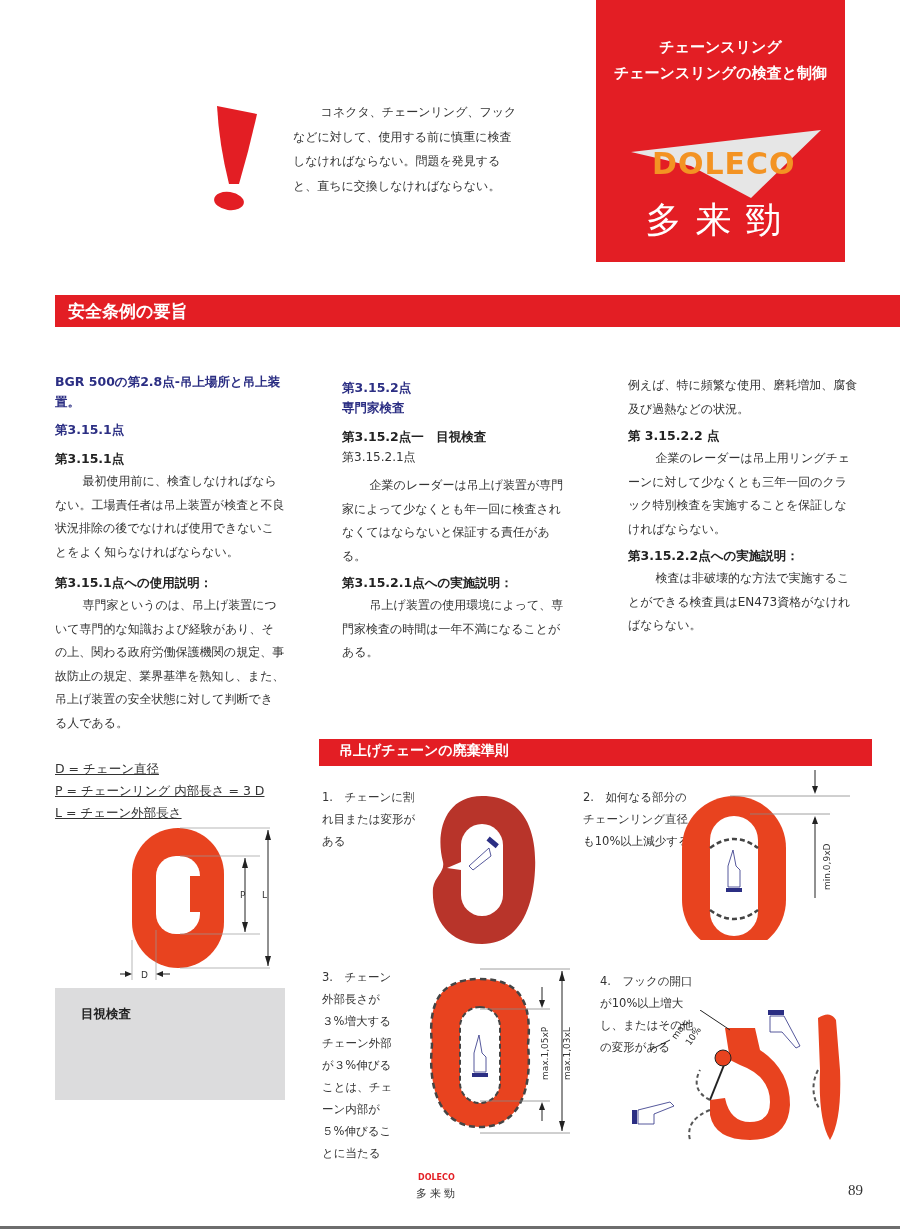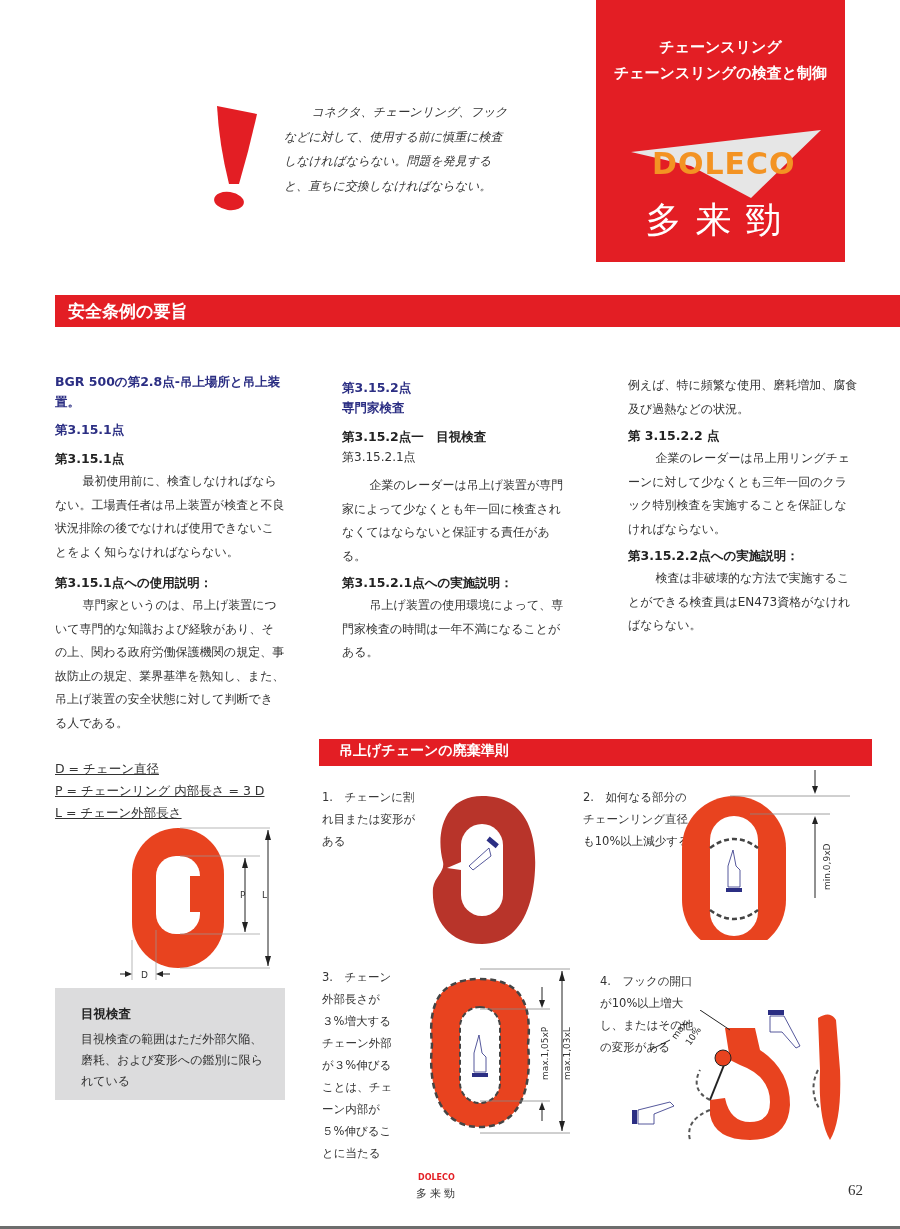--- a/index.html
+++ b/index.html
@@ -11,21 +11,21 @@
   .brand-box { left: 596px; top: 0; width: 249px; height: 262px; background: #e31e24; }
   .brand-title { position: absolute; left: 0; right: 0; text-align: center; color: #fff; font-weight: bold; font-size: 15px; }
   .brand-title.l1 { top: 38px; }
   .brand-title.l2 { top: 64px; }
   .logo-wedge { position: absolute; left: 35px; top: 130px; width: 190px; height: 68px; }
   .logo-text { position: absolute; left: 56px; top: 146px; font-family: "DejaVu Sans", sans-serif; font-weight: bold; font-size: 30px; color: #f39323; letter-spacing: 1px; }
   .logo-cn { position: absolute; left: 0; right: 0; top: 196px; text-align: center; color: #fff; font-size: 36px; letter-spacing: 14px; }
 
   
   .excl { left: 205px; top: 100px; width: 58px; height: 115px; }
-  .warning-text { left: 284px; top: 100px; width: 230px; font-size: 12px; line-height: 24.5px; color: #333; font-style: italic; }
+  .warning-text { left: 293px; top: 100px; width: 230px; font-size: 12px; line-height: 24.5px; color: #333; }
   .indent { text-indent: 2.3em; }
 
   
   .section-bar { background: #e31e24; color: #fff; font-weight: bold; }
   .bar1 { left: 55px; top: 295px; width: 867px; height: 32px; font-size: 17px; padding: 5px 0 0 13px; }
   .bar2 { left: 319px; top: 739px; width: 553px; height: 27px; font-size: 14px; padding: 3px 0 0 20px; }
 
   
   .col { width: 230px; font-size: 12px; line-height: 23.5px; color: #333; }
   .col1 { left: 55px; top: 372px; }
@@ -146,21 +146,20 @@
   <line x1="36" y1="110" x2="36" y2="160" stroke="#999" stroke-width="0.7"></line>
   <line x1="0" y1="154" x2="10" y2="154" stroke="#222" stroke-width="1"></line>
   <polygon points="12,154 5,151 5,157" fill="#222"></polygon>
   <line x1="38" y1="154" x2="50" y2="154" stroke="#222" stroke-width="1"></line>
   <polygon points="36,154 43,151 43,157" fill="#222"></polygon>
   <text x="21" y="158" font-size="9" fill="#333" font-family="DejaVu Sans, sans-serif">D</text>
 </svg>
 
 <div class="abs vis-box">
   <div class="vis-title">目視検査</div>
-  <div class="vis-text">目視検査の範囲はただ外部欠陥、磨耗、および変形への鑑別に限られている</div>
 </div>
 
 <div class="abs section-bar bar2">吊上げチェーンの廃棄準則</div>
 
 <div class="abs rule-text r1">1.　チェーンに割れ目または変形がある</div>
 <svg class="abs img1" viewBox="0 0 115 155">
   <path d="M57,4 C100,4 112,40 110,78 C108,120 92,152 57,152 C22,152 6,124 8,96 C10,84 20,80 18,70 C10,40 20,4 57,4 Z" fill="#b8342a"></path>
   <rect x="36" y="32" width="42" height="92" rx="21" fill="#fff"></rect>
   <polygon points="36,78 22,76 36,70" fill="#fff"></polygon>
   <g>
@@ -227,14 +226,14 @@
   <g>
     <rect x="138" y="0" width="16" height="5" fill="#2b2e83"></rect>
     <path d="M140,6 L154,6 L170,36 L166,38 L152,22 L140,22 Z" fill="#fff" stroke="#2b2e83" stroke-width="0.8"></path>
   </g>
   <path d="M188,8 Q200,0 206,10 L210,60 Q212,110 200,130 Q188,110 190,60 Z" fill="#e8431f"></path>
   <path d="M188,60 Q178,80 190,100" fill="none" stroke="#555" stroke-width="2" stroke-dasharray="4 3"></path>
 </svg>
 
 <div class="abs footer-logo">DOLECO</div>
 <div class="abs footer-cn">多来勁</div>
-<div class="abs page-num">62</div>
+<div class="abs page-num">89</div>
 <div class="abs bottom-rule"></div>
 
 </body></html>

